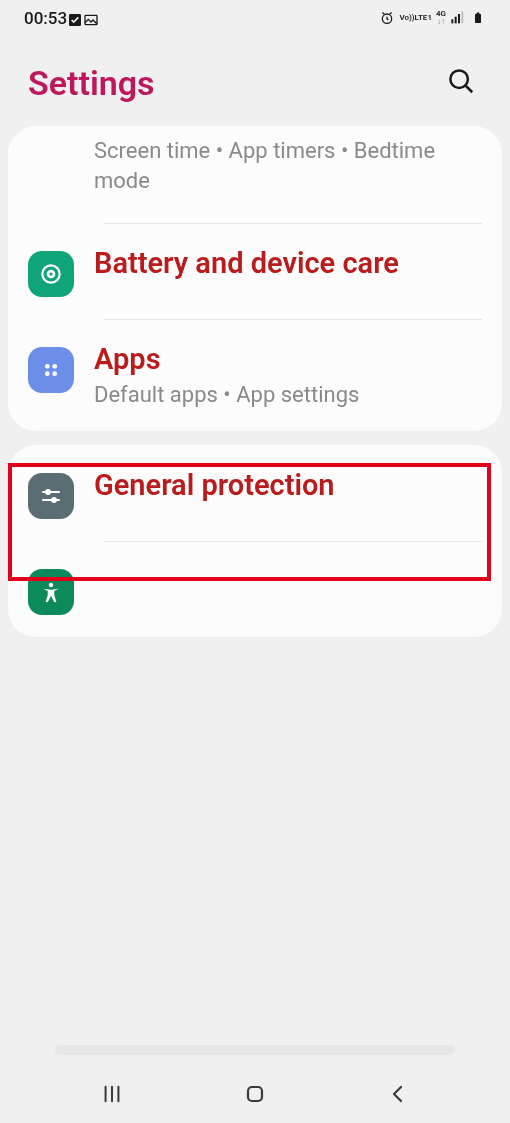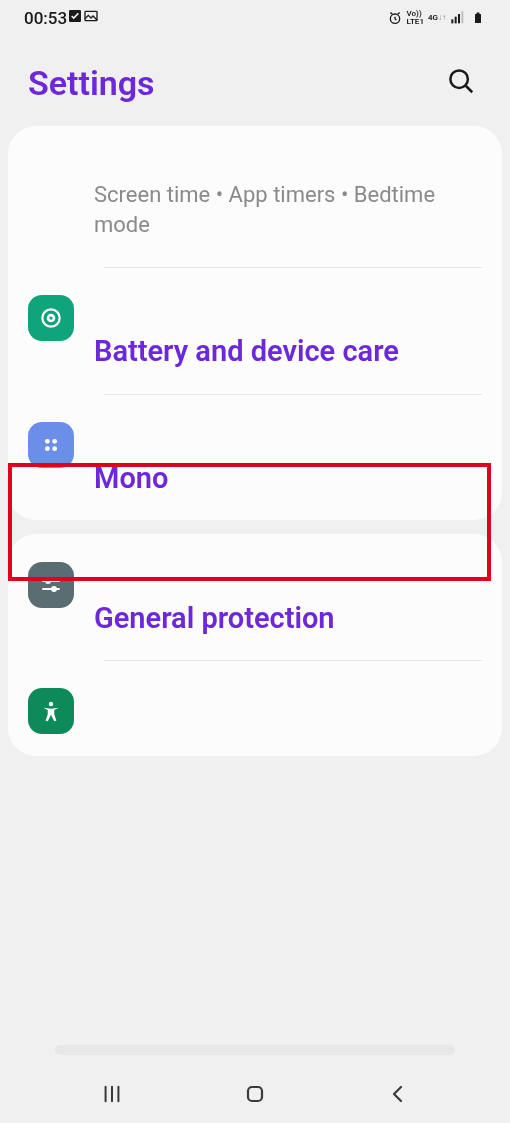--- a/index.html
+++ b/index.html
@@ -14,34 +14,34 @@
     .status-bar {
       height: 36px;
       display: flex;
       align-items: center;
       justify-content: space-between;
       padding: 0 24px;
       font-size: 17px;
       font-weight: 500;
       color: #1a1a1a;
     }
-    .status-left { display: flex; align-items: flex-start; }
+    .status-left { display: flex; align-items: flex-end; }
     .status-right { display: flex; align-items: center; gap: 4px; }
     .status-icon { width: 16px; height: 16px; display: inline-flex; align-items: center; justify-content: center; }
     .status-text-tiny { font-size: 8px; line-height: 8px; font-weight: 600; }
     .header {
       display: flex;
       align-items: center;
       justify-content: space-between;
       padding: 24px 28px 20px 28px;
     }
     .header-title {
       font-size: 34px;
       font-weight: 600;
-      color: #6d28d9;
+      color: #be185d;
     }
     .search-icon-wrap { padding: 6px; }
     .card {
       background: #fcfcfc;
       border-radius: 28px;
       margin: 0 8px;
       overflow: hidden;
     }
     .card + .card { margin-top: 14px; }
     .item {
@@ -72,25 +72,25 @@
       display: flex;
       align-items: center;
       justify-content: center;
       margin-top: 6px;
     }
     .item-icon.placeholder { visibility: hidden; }
     .icon-green { background: #0fa47a; }
     .icon-blue { background: #6b8fe8; }
     .icon-grey { background: #5a6d73; }
     .icon-green2 { background: #0d8a5a; }
-    .item-text { flex: 1; min-width: 0; margin-top: 44px; }
+    .item-text { flex: 1; min-width: 0; }
     .item-title {
       font-size: 29px;
       font-weight: 600;
-      color: #6d28d9;
+      color: #b91c1c;
       line-height: 1.25;
       margin-bottom: 2px;
     }
     .item-sub {
       font-size: 22px;
       color: #8a8a8a;
       line-height: 1.35;
     }
     .highlight-box {
       position: absolute;
@@ -147,25 +147,25 @@
         </svg>
     </span>
   </div>
   <div class="status-right">
     <span class="status-icon">
       <svg viewBox="0 0 24 24" width="18" height="18" fill="none" stroke="#1a1a1a" stroke-width="2">
           <circle cx="12" cy="13" r="7"></circle>
           <path d="M12 10v3l2 2M5 4l3 2M19 4l-3 2"></path>
         </svg>
     </span>
-    <span style="display:flex;flex-direction:column;align-items:flex-start;">
+    <span style="display:flex;flex-direction:row;align-items:center;">
       <span class="status-text-tiny">Vo))</span>
       <span class="status-text-tiny">LTE1</span>
     </span>
-    <span style="display:flex;flex-direction:row;align-items:center;">
+    <span style="display:flex;flex-direction:column;align-items:center;">
       <span class="status-text-tiny">4G</span>
       <span class="status-text-tiny" style="color:#8a8a8a;">↓↑</span>
     </span>
     <span class="status-icon">
       <svg viewBox="0 0 24 24" width="16" height="16" fill="#1a1a1a">
           <rect x="2" y="14" width="3" height="6"></rect>
           <rect x="7" y="10" width="3" height="10"></rect>
           <rect x="12" y="6" width="3" height="14"></rect>
           <rect x="17" y="2" width="3" height="18" fill="#c0c0c0"></rect>
         </svg>
@@ -213,21 +213,22 @@
   <div class="item">
     <div class="item-icon icon-blue">
       <svg viewBox="0 0 24 24" width="22" height="22" fill="#fff">
           <circle cx="8" cy="8" r="2.6"></circle>
           <circle cx="16" cy="8" r="2.6"></circle>
           <circle cx="8" cy="16" r="2.6"></circle>
           <circle cx="16" cy="16" r="2.6"></circle>
         </svg>
     </div>
     <div class="item-text">
-      <div class="item-title">Mono</div>
+      <div class="item-title">Apps</div>
+      <div class="item-sub">Default apps  •  App settings</div>
     </div>
   </div>
 </div>
 
 <div class="card">
   <div class="item">
     <div class="item-icon icon-grey">
       <svg viewBox="0 0 24 24" width="24" height="24" fill="none" stroke="#fff" stroke-width="2" stroke-linecap="round">
           <line x1="4" y1="8" x2="20" y2="8"></line>
           <circle cx="9" cy="8" r="2" fill="#fff"></circle>

